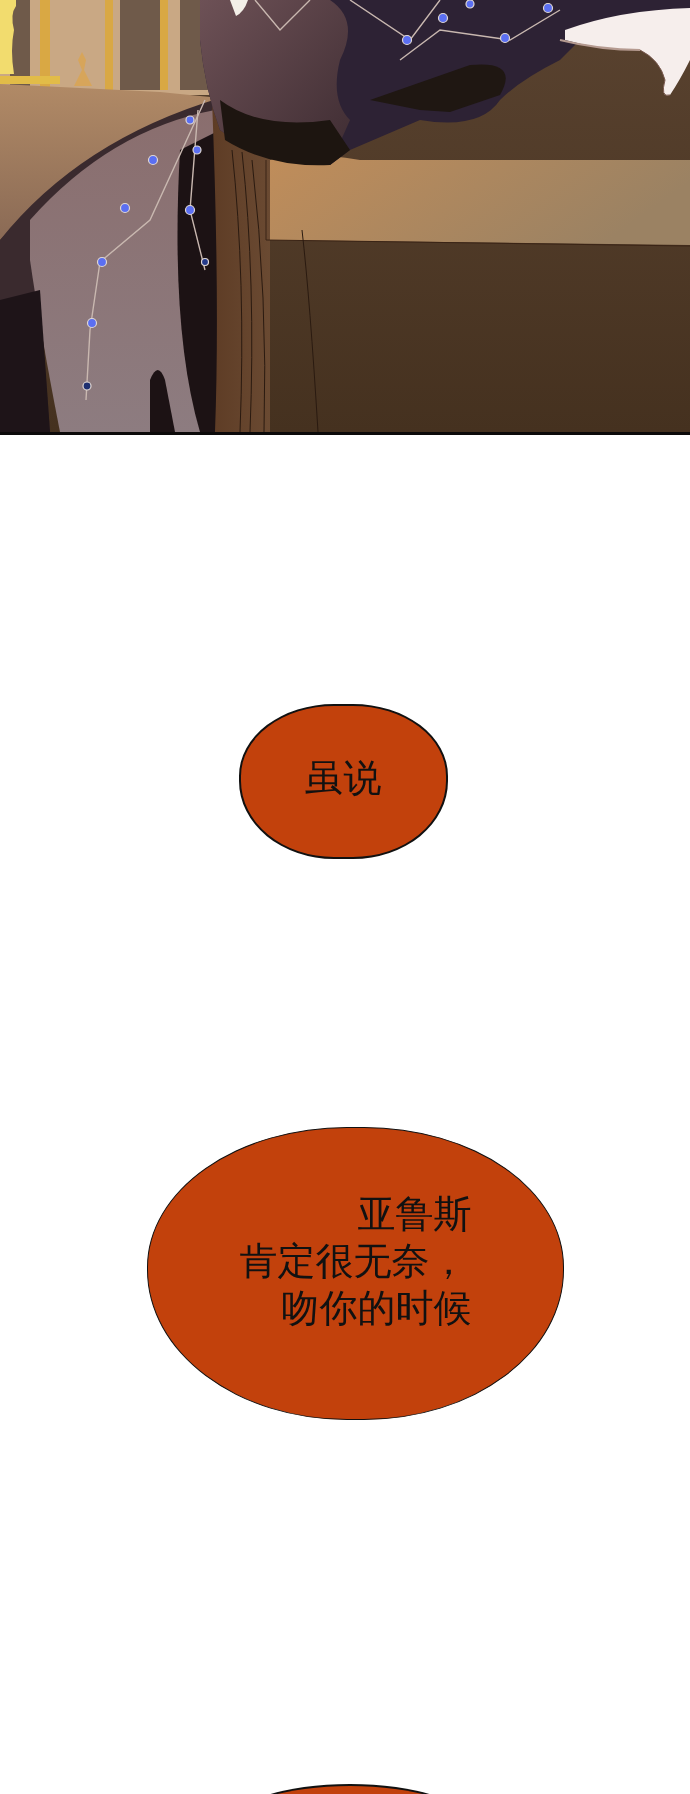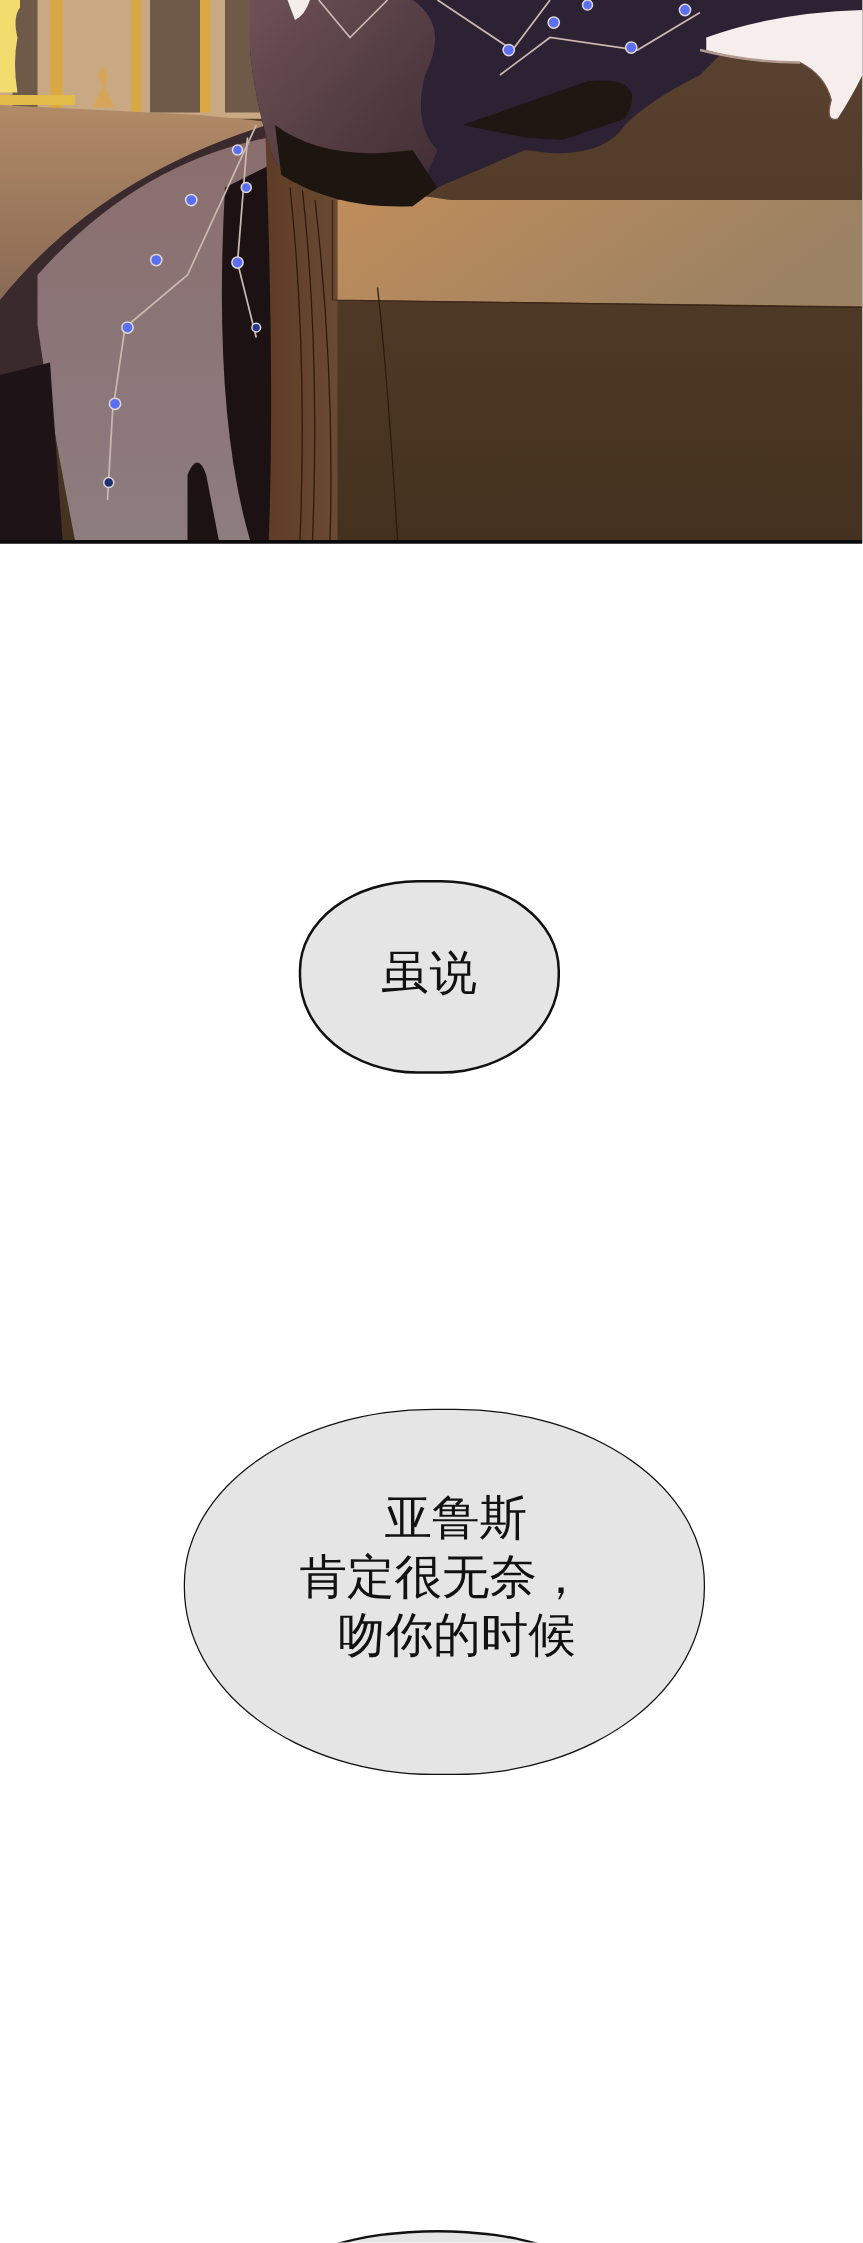--- a/index.html
+++ b/index.html
@@ -10,21 +10,21 @@
   }
   .panel {
     position: absolute; left: 0; top: 0; width: 690px; height: 432px;
     overflow: hidden; background: #4a3526;
   }
   .panel svg { display: block; }
   .panel-border {
     position: absolute; left: 0; top: 432px; width: 690px; height: 3px; background: #0c0a0a;
   }
   .bubble {
-    position: absolute; background: #e5e5e5; border: 2px solid #111111;
+    position: absolute; background: #c2410c; border: 2px solid #111111;
     display: flex; align-items: center; justify-content: center; box-sizing: border-box;
   }
   .bubble-1 {
     left: 239px; top: 704px; width: 209px; height: 155px;
     border-radius: 50% / 50%;
     border-radius: 95px 95px 95px 95px / 72px 72px 78px 78px;
   }
   .bubble-2 {
     left: 147px; top: 1127px; width: 417px; height: 293px;
     border-radius: 200px 200px 200px 200px / 140px 140px 150px 150px;
@@ -33,21 +33,21 @@
   .bubble-3 {
     left: 230px; top: 1784px; width: 240px; height: 80px;
     border-radius: 120px 120px 0 0 / 40px 40px 0 0;
     border-bottom: none;
   }
   .bubble-text {
     color: #111111; text-align: center; line-height: 1.2;
     font-family: "DejaVu Sans", sans-serif;
   }
   .bubble-1 .bubble-text { font-size: 38px; letter-spacing: 1px; margin-top: -6px; }
-  .bubble-2 .bubble-text { font-size: 38px; line-height: 47px; margin-top: -24px; }
+  .bubble-2 .bubble-text { font-size: 38px; line-height: 47px; margin-top: -24px; text-align: right; }
   .line { display: block; white-space: pre; }
   .line-1 { padding-left: 18px; }
   .line-2 { padding-left: 20px; }
   .line-3 { padding-right: 4px; }
 </style>
 </head>
 <body>
 
 <div class="panel">
   <svg width="690" height="432" viewBox="0 0 690 432">

